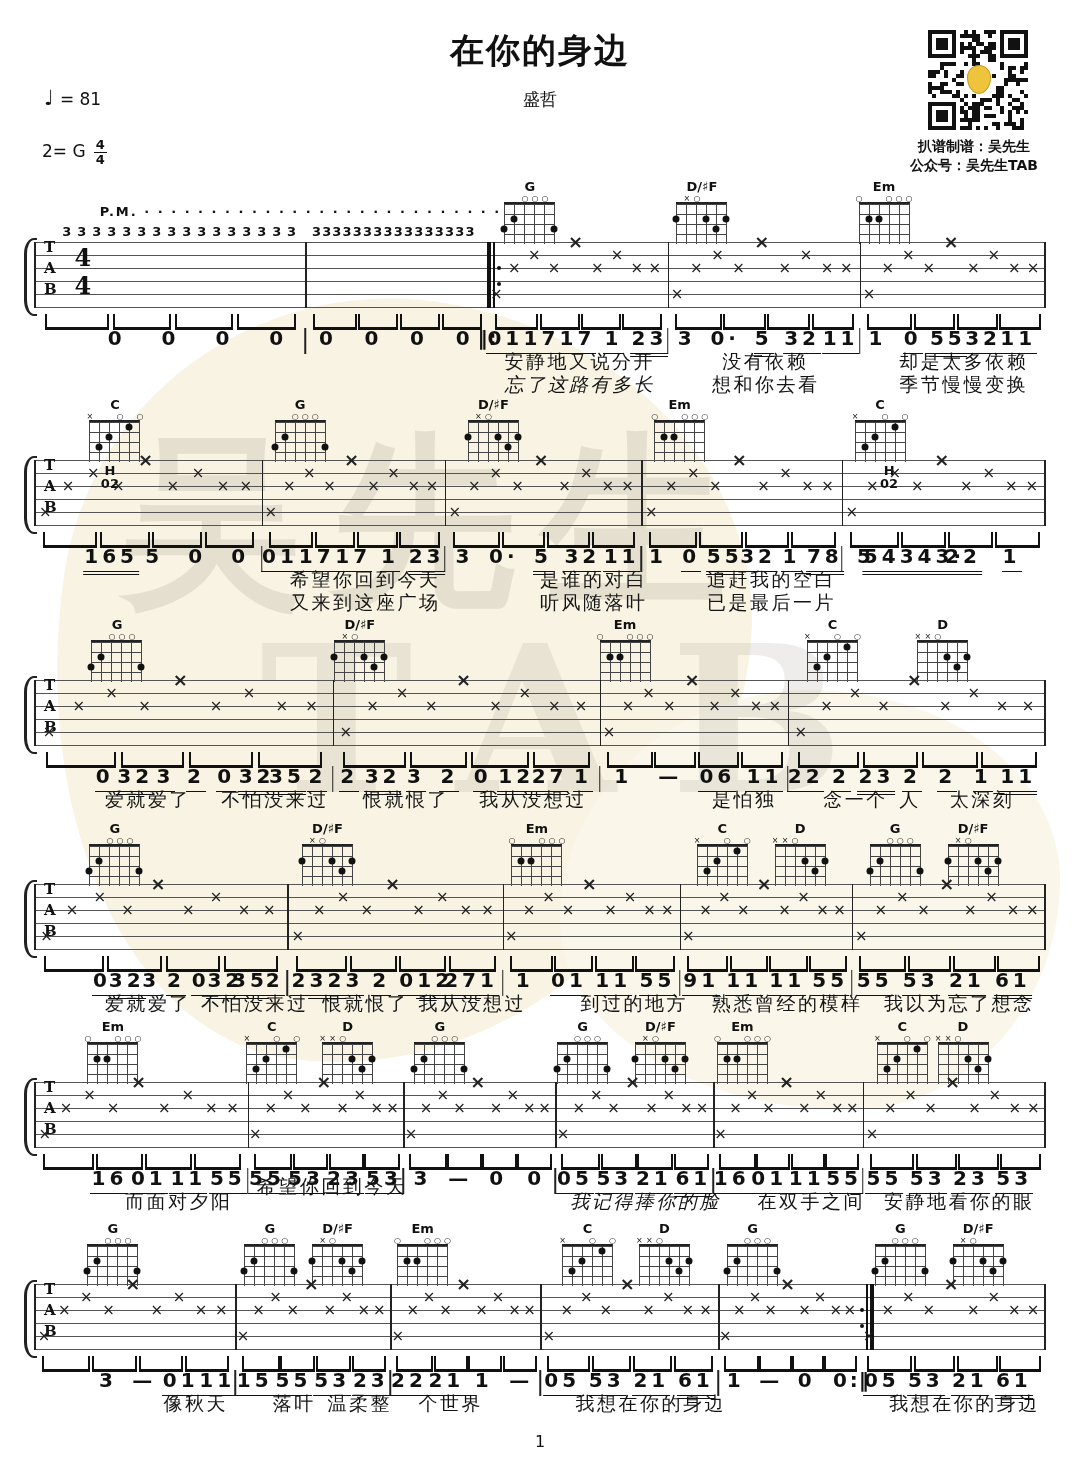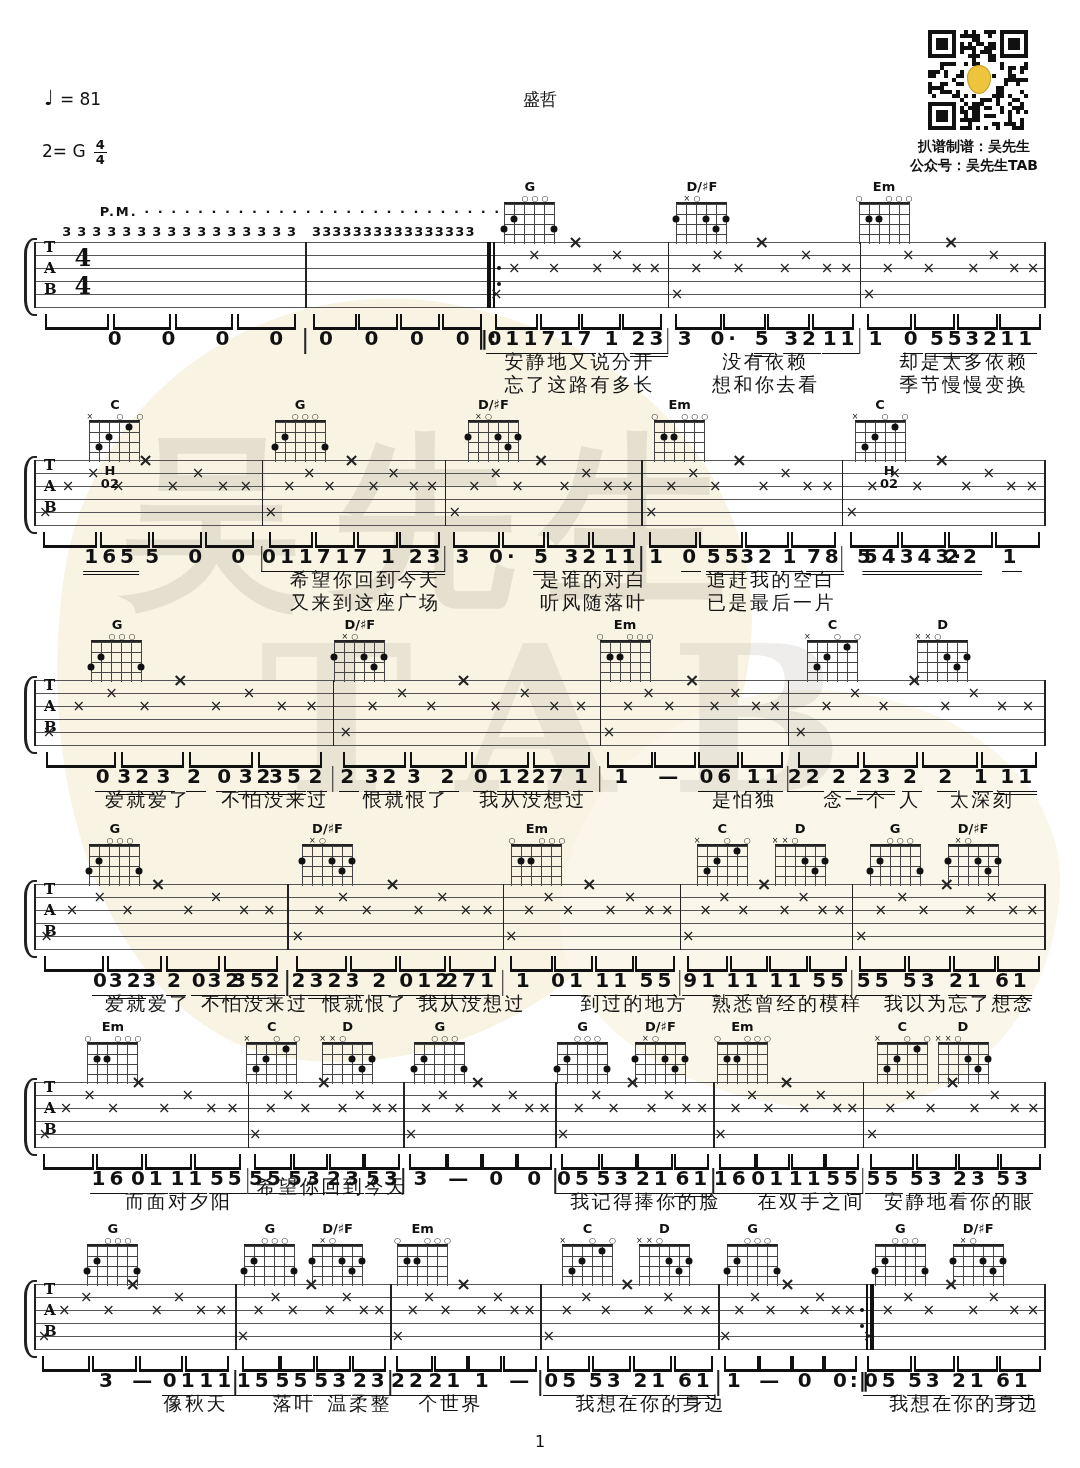--- a/index.html
+++ b/index.html
@@ -71,20 +71,21 @@
 </style>
 </head>
 <body>
 
 <div class="page">
   <div class="wm-blob"></div>
   <div class="wm-blob2"></div>
   <div class="wm-t1">吴先生</div>
   <div class="wm-t2">TAB</div>
 
+  <div class="title">在你的身边</div>
   <div class="tempo"><span class="nt">♩</span><span>= 81</span></div>
   <div class="artist">盛哲</div>
   <div class="keysig"><span>2= G</span><span class="frac"><i>4</i><i>4</i></span></div>
 
   <div class="qr">
     <svg id="qrsvg" width="100" height="100" viewBox="0 0 100 100">
         <rect width="100" height="100" fill="#fff"></rect>
         <rect x="36" y="0" width="4" height="4" fill="#111"></rect>
         <rect x="44" y="0" width="4" height="4" fill="#111"></rect>
         <rect x="56" y="0" width="4" height="4" fill="#111"></rect>
@@ -432,21 +433,21 @@
           <span class="num u2" style="left: 90.3%;">55</span>
           <span class="num u1" style="left: 93.78%;">32</span>
           <span class="num u1" style="left: 97.26%;">11</span>
         </div>
         <div>
           <span class="lyr" style="left: 46.5%; top: 169px;">安静地又说分开</span>
           <span class="lyr" style="left: 68%; top: 169px;">没有依赖</span>
           <span class="lyr" style="left: 85.5%; top: 169px;">却是太多依赖</span>
         </div>
         <div>
-          <span class="lyr" style="left: 46.5%; top: 192px;">忘了这路有多长</span>
+          <span class="lyr" style="left: 46.5%; top: 192px; font-style: italic;">忘了这路有多长</span>
           <span class="lyr" style="left: 67%; top: 192px;">想和你去看</span>
           <span class="lyr" style="left: 85.5%; top: 192px;">季节慢慢变换</span>
         </div>
       </div>
       <div class="system" style="top: 398px;">
         <div class="chord" style="left: 8%;">
           <div class="cname">C</div>
           <div class="cgrid">
             <span class="ctop" style="left: 0px;">×</span>
             <span class="ctop" style="left: 30px;">○</span>
@@ -1209,21 +1210,21 @@
           <span class="num u1" style="left: 76.35%;">11</span>
           <span class="num u1" style="left: 80.05%;">55</span>
           <span class="num u1" style="left: 84.0375%;">55</span>
           <span class="num u1" style="left: 88.3125%;">53</span>
           <span class="num u1" style="left: 92.5875%;">23</span>
           <span class="num u1" style="left: 96.8625%;">53</span>
         </div>
         <div>
           <span class="lyr" style="left: 9%; top: 169px;">而面对夕阳</span>
           <span class="lyr" style="left: 22%; top: 154px;">希望你回到今天</span>
-          <span class="lyr" style="left: 53%; top: 169px;">我记得捧你的脸</span>
+          <span class="lyr" style="left: 53%; top: 169px; font-style: italic;">我记得捧你的脸</span>
           <span class="lyr" style="left: 71.5%; top: 169px;">在双手之间</span>
           <span class="lyr" style="left: 84%; top: 169px;">安静地看你的眼</span>
         </div>
       </div>
       <div class="system" style="top: 1222px;">
         <div class="chord" style="left: 7.8%;">
           <div class="cname">G</div>
           <div class="cgrid">
             <span class="ctop" style="left: 20px;">○</span>
             <span class="ctop" style="left: 30px;">○</span>

